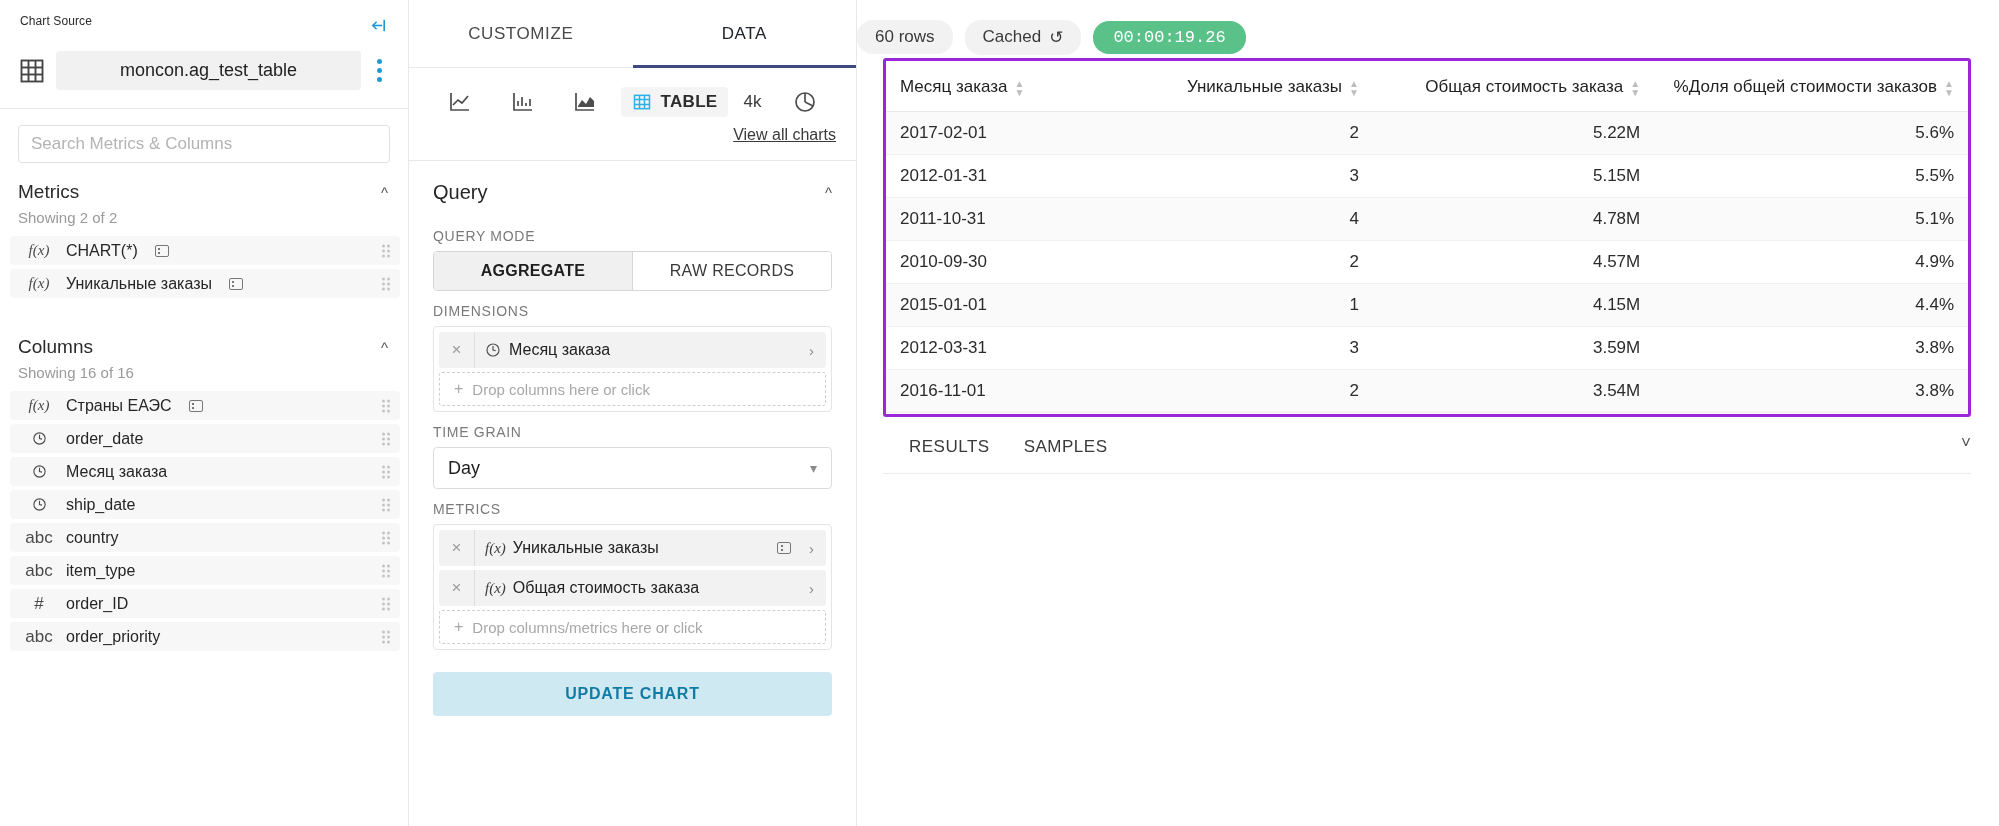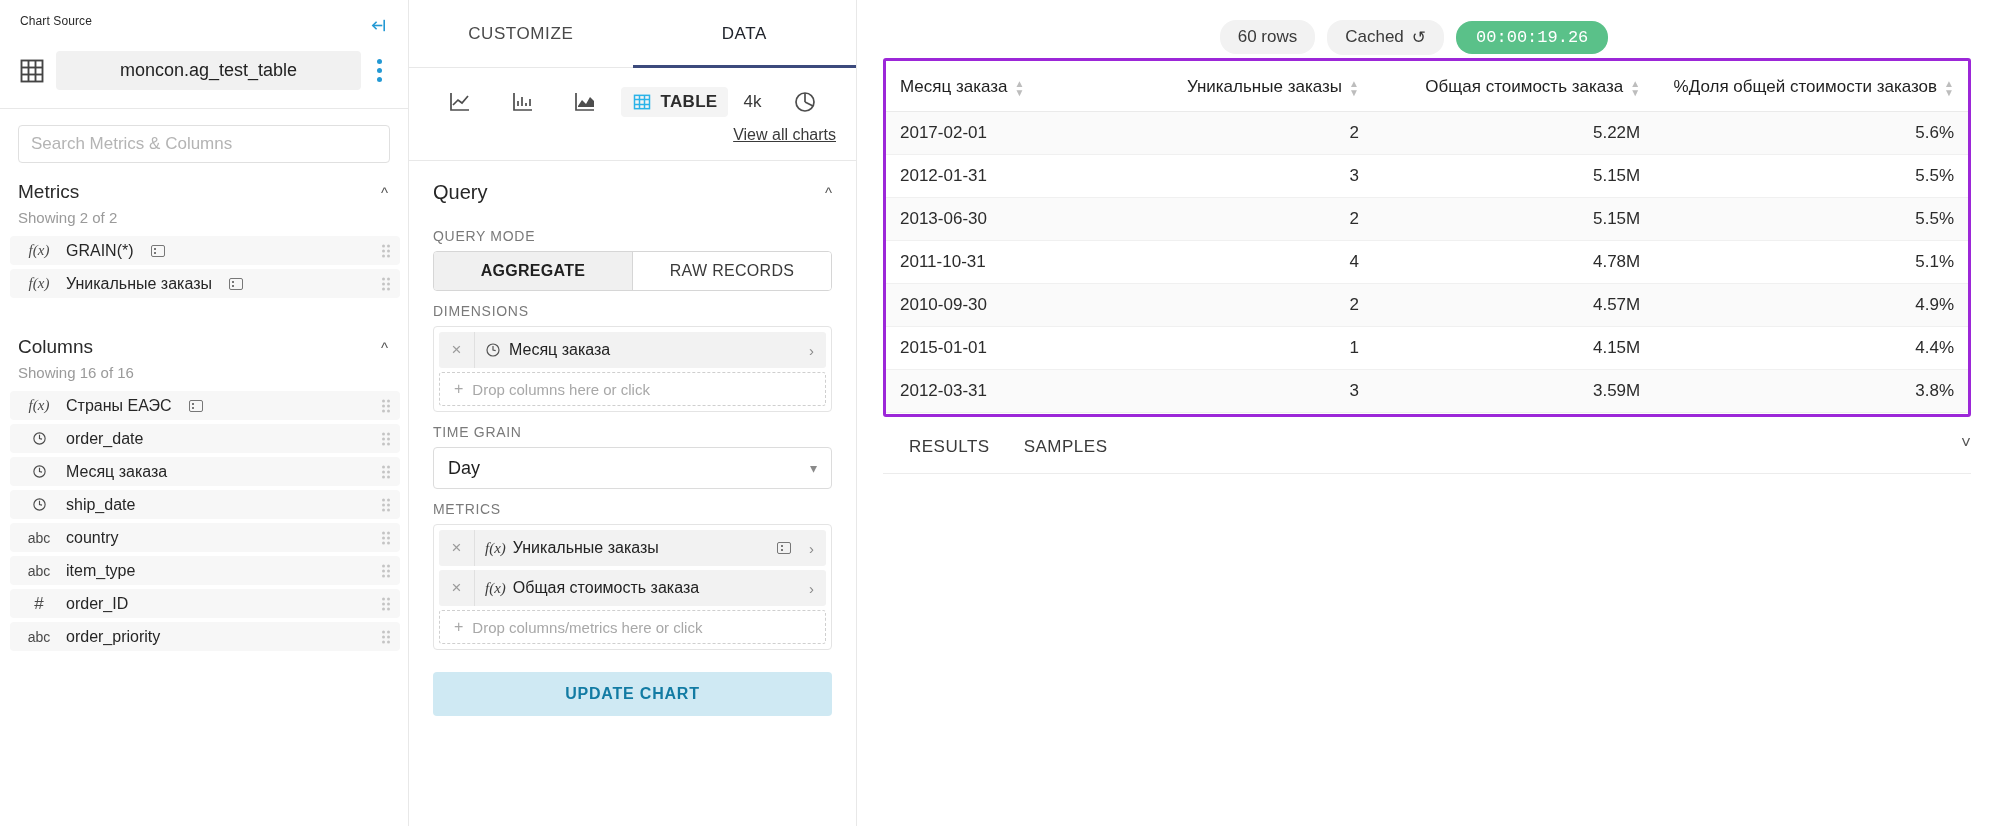--- a/index.html
+++ b/index.html
@@ -60,21 +60,21 @@
   .showing { padding: 4px 18px 10px 18px; font-size: 15px; color: #9a9a9a; }
 
   .field-list { padding: 0 8px 0 10px; }
   .field-row {
     display: flex; align-items: center; gap: 10px;
     background: #f7f7f7; border-radius: 4px;
     height: 29px; margin-bottom: 4px; padding: 0 10px 0 12px;
     cursor: pointer; position: relative;
   }
   .field-type {
-    font-size: 14px; color: #4a4a4a; width: 34px; flex: none;
+    font-size: 17px; color: #4a4a4a; width: 34px; flex: none;
     display: flex; align-items: center; justify-content: center;
   }
   .field-type.fx { font-style: italic; font-family: "Liberation Serif", serif; font-size: 15px; }
   .field-type.hash { font-size: 17px; }
   .field-label { font-size: 16px; color: #262626; white-space: nowrap; }
   .cert-box {
     width: 14px; height: 12px; border: 1.3px solid #777; border-radius: 2px;
     margin-left: 7px; flex: none; position: relative;
   }
   .cert-box::before, .cert-box::after {
@@ -172,21 +172,21 @@
   .update-wrap { padding: 22px 24px 0 24px; display: flex; justify-content: center; }
   .update-btn {
     background: #cfe9f3; color: #127ba3; border: none; border-radius: 4px;
     width: 100%; height: 44px; font-size: 16px; letter-spacing: .8px;
     font-family: "Liberation Sans", sans-serif; cursor: pointer; font-weight: bold;
   }
 
   
   .right-panel { flex: 1; height: 826px; display: flex; flex-direction: column; background: #fff; min-width: 0; }
   .right-head {
-    height: 58px; display: flex; align-items: center; justify-content: center;
+    height: 58px; display: flex; align-items: center; justify-content: flex-start;
     gap: 12px; padding: 16px 28px 0 0; flex: none;
   }
   .badge {
     background: #f2f2f2; border-radius: 16px; padding: 7px 18px;
     font-size: 17px; color: #3a3a3a; display: flex; align-items: center; gap: 8px;
   }
   .badge.cached { cursor: pointer; }
   .badge.timer { background: #5ac189; color: #fff; font-family: "Liberation Mono", monospace; padding: 7px 20px; }
   .refresh-ic { font-size: 17px; }
 
@@ -268,21 +268,21 @@
 
     <div class="section-head">
       <span class="section-title">Metrics</span>
       <span class="chev">^</span>
     </div>
     <div class="showing">Showing 2 of 2</div>
 
     <div class="field-list">
       <div class="field-row">
         <span class="field-type fx">f(x)</span>
-        <span class="field-label">GRAIN(*)</span>
+        <span class="field-label">CHART(*)</span>
         <span class="cert-box"></span>
         <span class="drag-dots">
             <i></i>
             <i></i>
             <i></i>
             <i></i>
             <i></i>
             <i></i>
           </span>
       </div>
@@ -573,26 +573,20 @@
               <td class="num">5.22M</td>
               <td class="num">5.6%</td>
             </tr>
           <tr>
               <td>2012-01-31</td>
               <td class="num">3</td>
               <td class="num">5.15M</td>
               <td class="num">5.5%</td>
             </tr>
           <tr>
-              <td>2013-06-30</td>
-              <td class="num">2</td>
-              <td class="num">5.15M</td>
-              <td class="num">5.5%</td>
-            </tr>
-          <tr>
               <td>2011-10-31</td>
               <td class="num">4</td>
               <td class="num">4.78M</td>
               <td class="num">5.1%</td>
             </tr>
           <tr>
               <td>2010-09-30</td>
               <td class="num">2</td>
               <td class="num">4.57M</td>
               <td class="num">4.9%</td>

